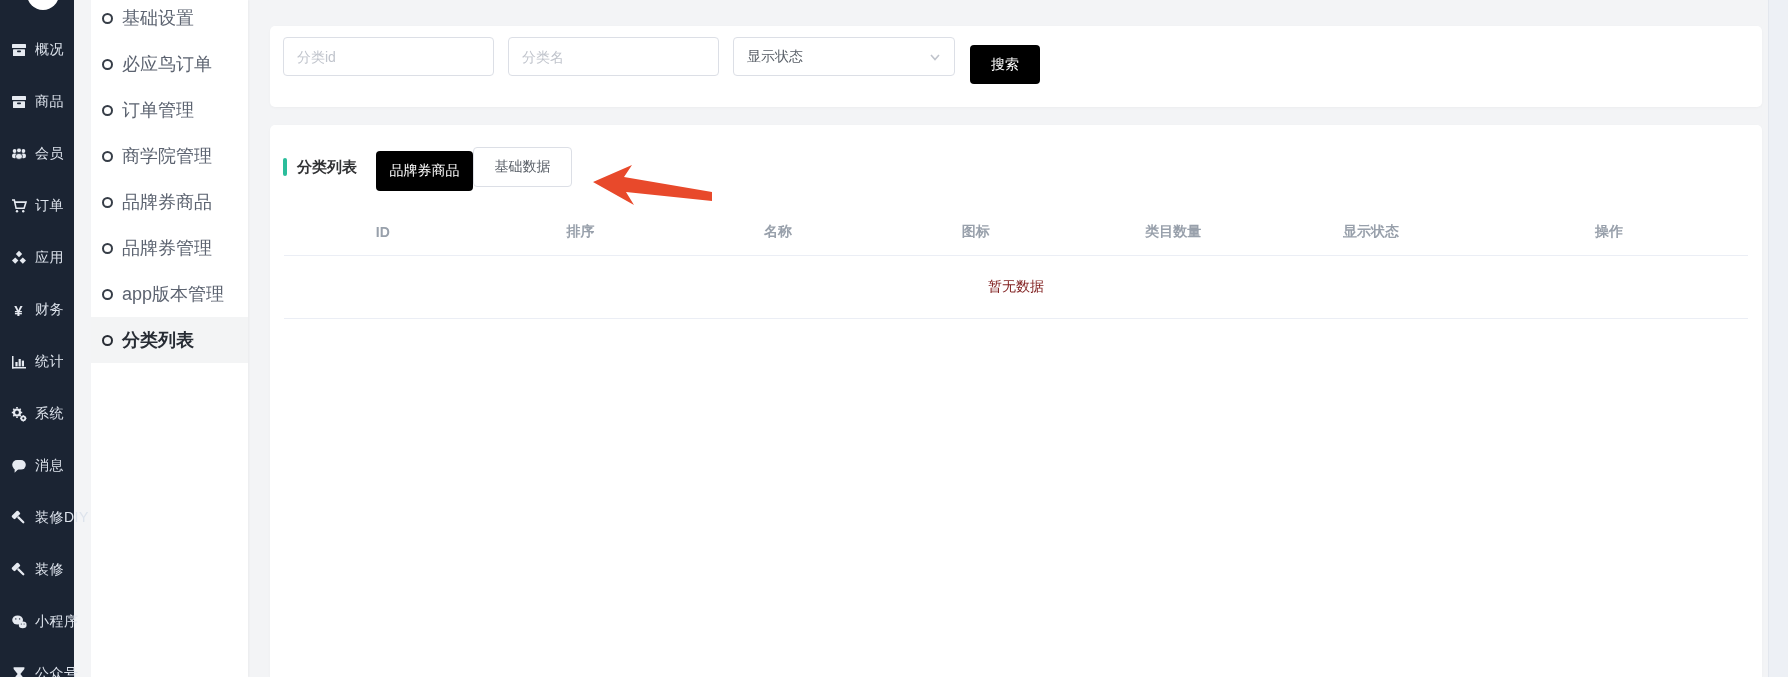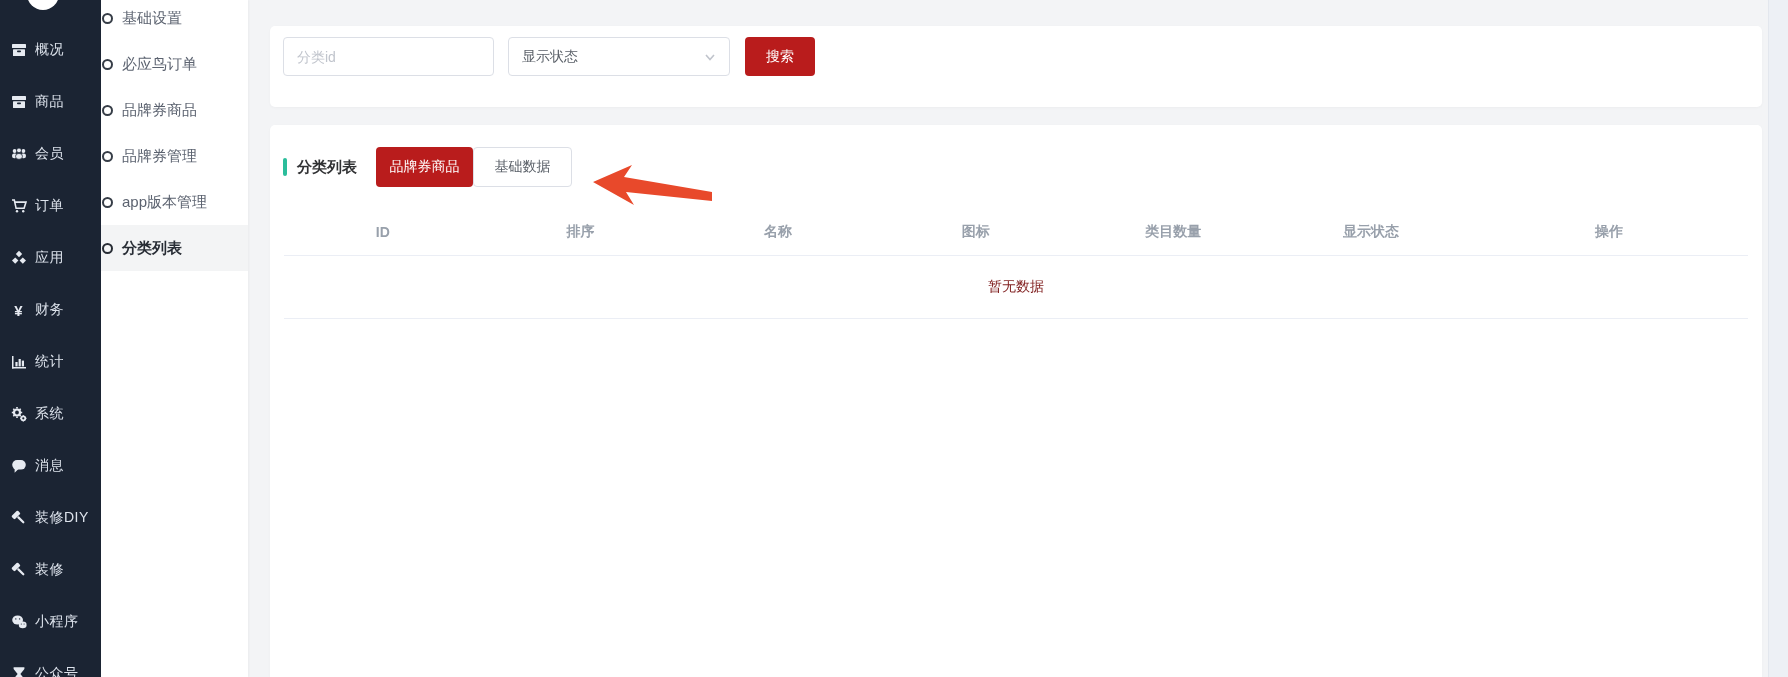--- a/index.html
+++ b/index.html
@@ -1,54 +1,54 @@
 <!DOCTYPE html>
 <html><head>
 <meta charset="utf-8">
 <style>
   * { margin:0; padding:0; box-sizing:border-box; }
   html,body { width:1788px; height:677px; overflow:hidden; }
   body { font-family:"Liberation Sans","DejaVu Sans",sans-serif; background:#f3f4f6; }
   .screen { position:relative; width:1788px; height:677px; overflow:hidden; }
 
   
-  .dark-sidebar { position:absolute; left:0; top:0; width:101px; height:677px; background:#1b2433; z-index:3; }
+  .dark-sidebar { position:absolute; left:0; top:0; width:74px; height:677px; background:#1b2433; z-index:3; }
   .avatar { position:absolute; left:27px; top:-22px; width:32px; height:32px; background:#fff; border-radius:50%; }
   .nav-list { position:absolute; top:24px; left:0; width:100%; }
   .nav-item { height:52px; display:flex; align-items:center; padding-left:10px; cursor:pointer; color:#dde3ec; }
   .nav-item .ic { width:17px; height:17px; display:flex; align-items:center; justify-content:center; margin-right:8px; flex:0 0 17px; }
   .nav-item .ic svg { width:16px; height:16px; }
   .nav-item .lbl { font-size:14px; letter-spacing:.5px; white-space:nowrap; }
   .yen { font-size:15px; font-weight:bold; color:#e6eaf1; }
 
   
   .submenu { position:absolute; left:91px; top:0; width:157px; height:677px; background:#fff; z-index:2; box-shadow:1px 0 2px rgba(0,0,0,.04); }
   .submenu-list { margin-top:-5px; }
   .submenu-item { height:46px; display:flex; align-items:center; padding-left:11px; cursor:pointer; }
   .ring { width:11px; height:11px; border:2px solid #363d47; border-radius:50%; margin-right:9px; flex:0 0 11px; }
-  .submenu-item .lbl { font-size:15px; color:#5c6370; white-space:nowrap; }
+  .submenu-item .lbl { font-size:18px; color:#5c6370; white-space:nowrap; }
   .submenu-item.active { background:#f3f4f5; }
   .submenu-item.active .lbl { color:#272c34; font-weight:bold; }
   .submenu-item.active .ring { border-color:#272c34; }
 
   
   .main { position:absolute; left:248px; top:0; right:0; height:538px; background:#f3f4f6;border-radius:25px; }
   .scroll-strip { position:absolute; right:0; top:0; width:20px; height:677px; background:#edf0f5; border-left:1px solid #e3e7ee; }
   .card { position:absolute; left:22px; width:1492px; background:#fff; border-radius:5px; box-shadow:0 1px 3px rgba(0,0,0,.03); }
   .card.search { top:26px; height:81px; }
   .card.list { top:125px; height:552px; border-bottom-left-radius:0; border-bottom-right-radius:0; }
 
   
   .filters { position:absolute; top:11px; left:13px; display:flex; }
   .txt-input { width:211px; height:39px; border:1px solid #dcdfe6; border-radius:4px; padding:0 13px; font-size:14px; color:#606266; outline:none; margin-right:14px; font-family:"Liberation Sans","DejaVu Sans",sans-serif; }
   .txt-input::placeholder { color:#c0c4cc; }
   .sel { width:222px; height:39px; border:1px solid #dcdfe6; border-radius:4px; padding:0 13px; font-size:14px; color:#5a6068; display:flex; align-items:center; justify-content:space-between; background:#fff; cursor:pointer; margin-right:15px; }
   .sel .chev svg { width:12px; height:12px; display:block; }
   .btn { border:none; border-radius:4px; font-size:14px; cursor:pointer; font-family:"Liberation Sans","DejaVu Sans",sans-serif; }
-  .btn-green { background:#b91c1c; color:#fff; }
+  .btn-green { background:#000000; color:#fff;margin-top:8px; }
   .btn-search { width:70px; height:39px; }
 
   
   .title-row { position:absolute; top:22px; left:13px; height:40px; display:flex; align-items:center; }
   .accent { width:4px; height:18px; background:#2bbd9b; border-radius:2px; margin-right:10px; }
   .card-title { font-size:15px; font-weight:bold; color:#303133; margin-right:19px; }
   .btn-add { width:97px; height:40px; }
   .btn-plain { width:99px; height:40px; background:#fff; border:1px solid #dcdfe6; color:#5a6068; }
   .arrow-annot { position:absolute; left:320px; top:40px; width:125px; height:50px; pointer-events:none; }
 
@@ -235,20 +235,28 @@
       <div class="submenu-item">
         <span class="ring"></span>
         <span class="lbl">基础设置</span>
       </div>
       <div class="submenu-item">
         <span class="ring"></span>
         <span class="lbl">必应鸟订单</span>
       </div>
       <div class="submenu-item">
         <span class="ring"></span>
+        <span class="lbl">订单管理</span>
+      </div>
+      <div class="submenu-item">
+        <span class="ring"></span>
+        <span class="lbl">商学院管理</span>
+      </div>
+      <div class="submenu-item">
+        <span class="ring"></span>
         <span class="lbl">品牌券商品</span>
       </div>
       <div class="submenu-item">
         <span class="ring"></span>
         <span class="lbl">品牌券管理</span>
       </div>
       <div class="submenu-item">
         <span class="ring"></span>
         <span class="lbl">app版本管理</span>
       </div>
@@ -257,20 +265,21 @@
         <span class="lbl">分类列表</span>
       </div>
     </div>
   </div>
 
   <div class="main">
 
     <div class="card search">
       <div class="filters">
         <input class="txt-input" type="text" placeholder="分类id" style="">
+        <input class="txt-input" type="text" placeholder="分类名" style="">
         <div class="sel">
           <span>显示状态</span>
           <span class="chev">
             <svg viewBox="0 0 12 12" fill="none" stroke="#c0c4cc" stroke-width="1.6">
                 <polyline points="2,4 6,8.5 10,4"></polyline>
               </svg>
           </span>
         </div>
         <button class="btn btn-green btn-search">搜索</button>
       </div>

